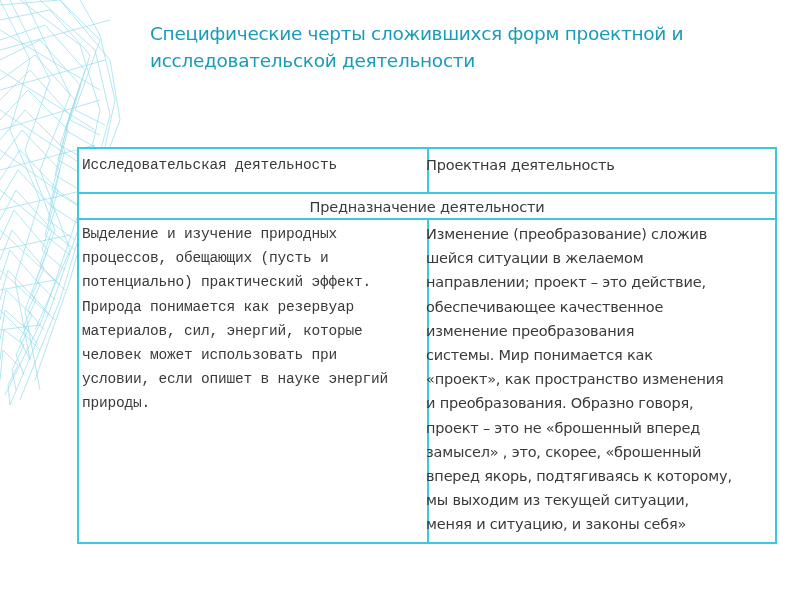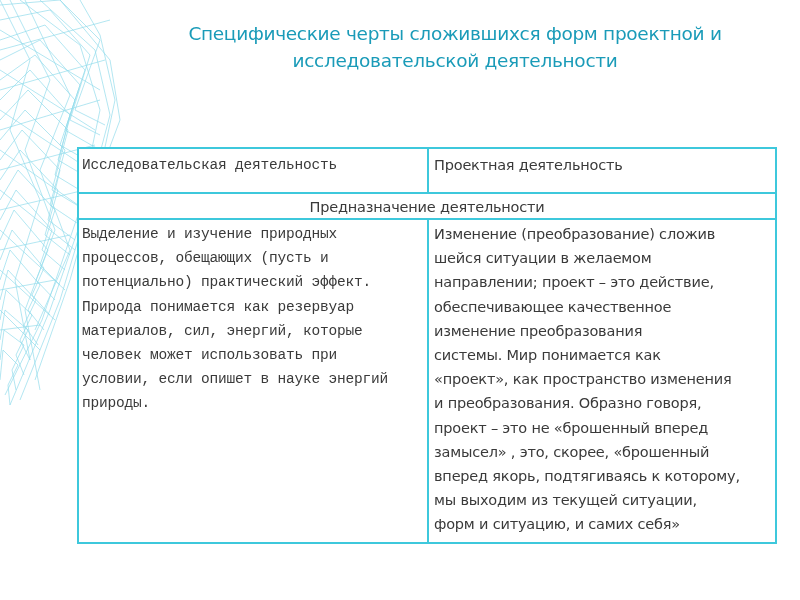--- a/index.html
+++ b/index.html
@@ -23,21 +23,21 @@
       top: 0;
       width: 130px;
       height: 420px;
       z-index: 0;
     }
     .title {
       position: absolute;
       left: 150px;
       top: 20px;
       width: 610px;
-      text-align: center;
+      text-align: left;
       color: #1a9bb8;
       font-size: 18.5px;
       line-height: 27px;
       letter-spacing: -0.3px;
       z-index: 2;
     }
     .table {
       position: absolute;
       left: 77px;
       top: 147px;
@@ -79,21 +79,21 @@
       line-height: 24.2px;
       letter-spacing: -0.2px;
     }
     .cell-left {
       left: 0;
       width: 350px;
       border-right: 2px solid #3ec8dc;
       font-family: Liberation Mono, monospace;
     }
     .cell-right {
-      left: 350px;
+      left: 342px;
       right: 0;
       padding-left: 5px;
     }
     .cell-full {
       left: 0;
       right: 0;
       text-align: center;
       padding-top: 1px;
     }
     .row-body .cell {
@@ -176,18 +176,18 @@
         <span class="line">направлении; проект – это действие,</span>
         <span class="line">обеспечивающее качественное</span>
         <span class="line">изменение преобразования</span>
         <span class="line">системы. Мир понимается как</span>
         <span class="line">«проект», как пространство изменения</span>
         <span class="line">и преобразования. Образно говоря,</span>
         <span class="line">проект – это не «брошенный вперед</span>
         <span class="line">замысел» , это, скорее, «брошенный</span>
         <span class="line">вперед якорь, подтягиваясь к которому,</span>
         <span class="line">мы выходим из текущей ситуации,</span>
-        <span class="line">форм и ситуацию, и самих себя»</span>
+        <span class="line">меняя и ситуацию, и законы себя»</span>
       </div>
     </div>
 
   </div>
 </div>
 
 </body></html>

